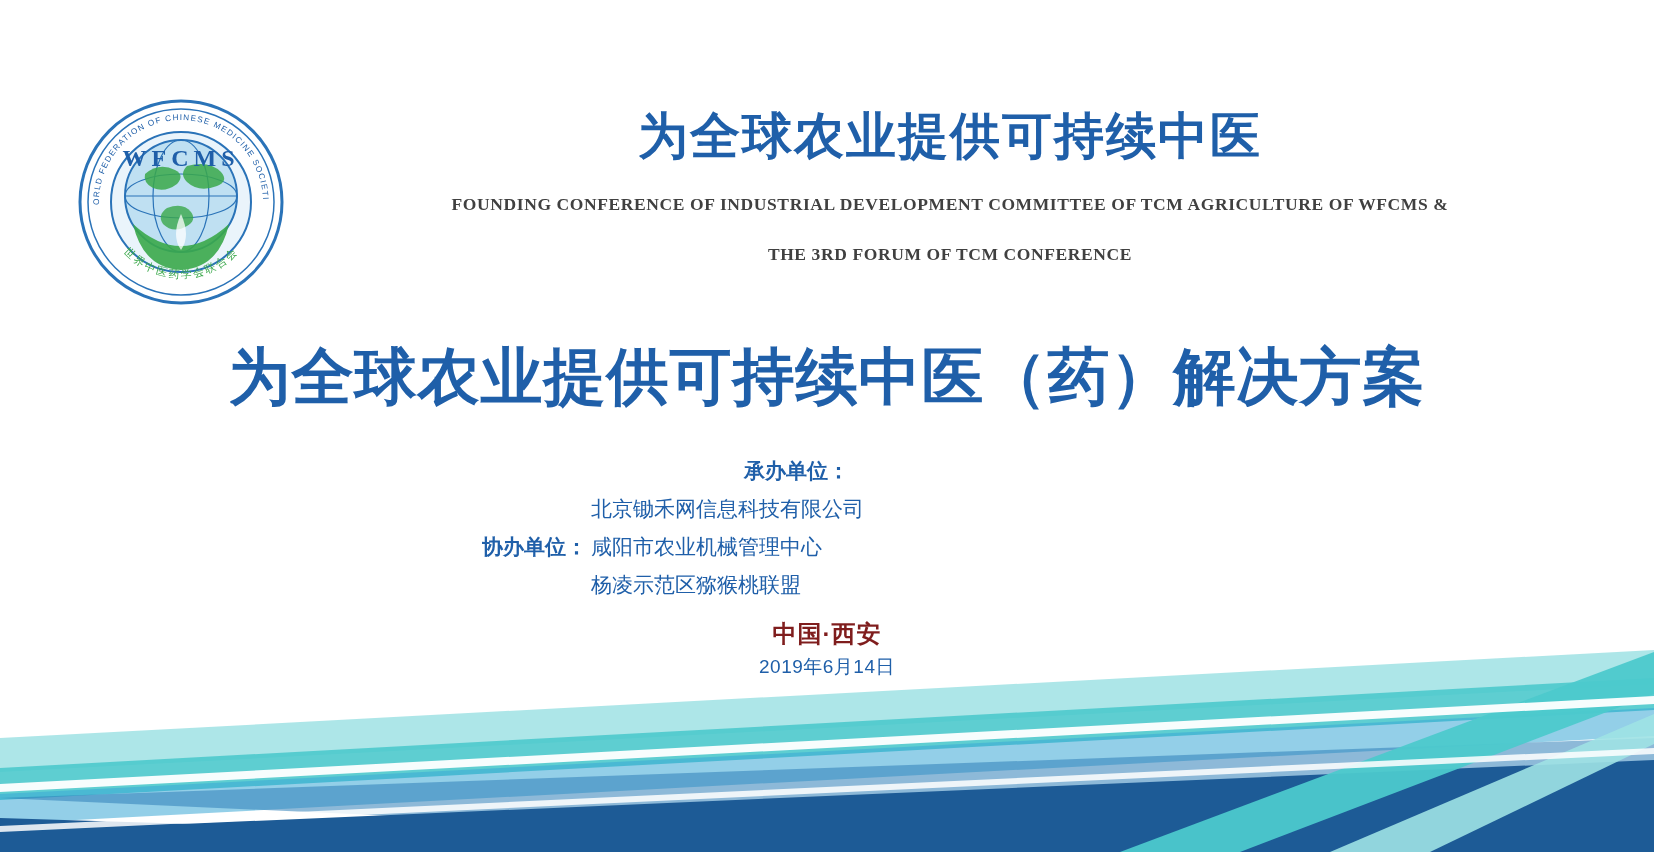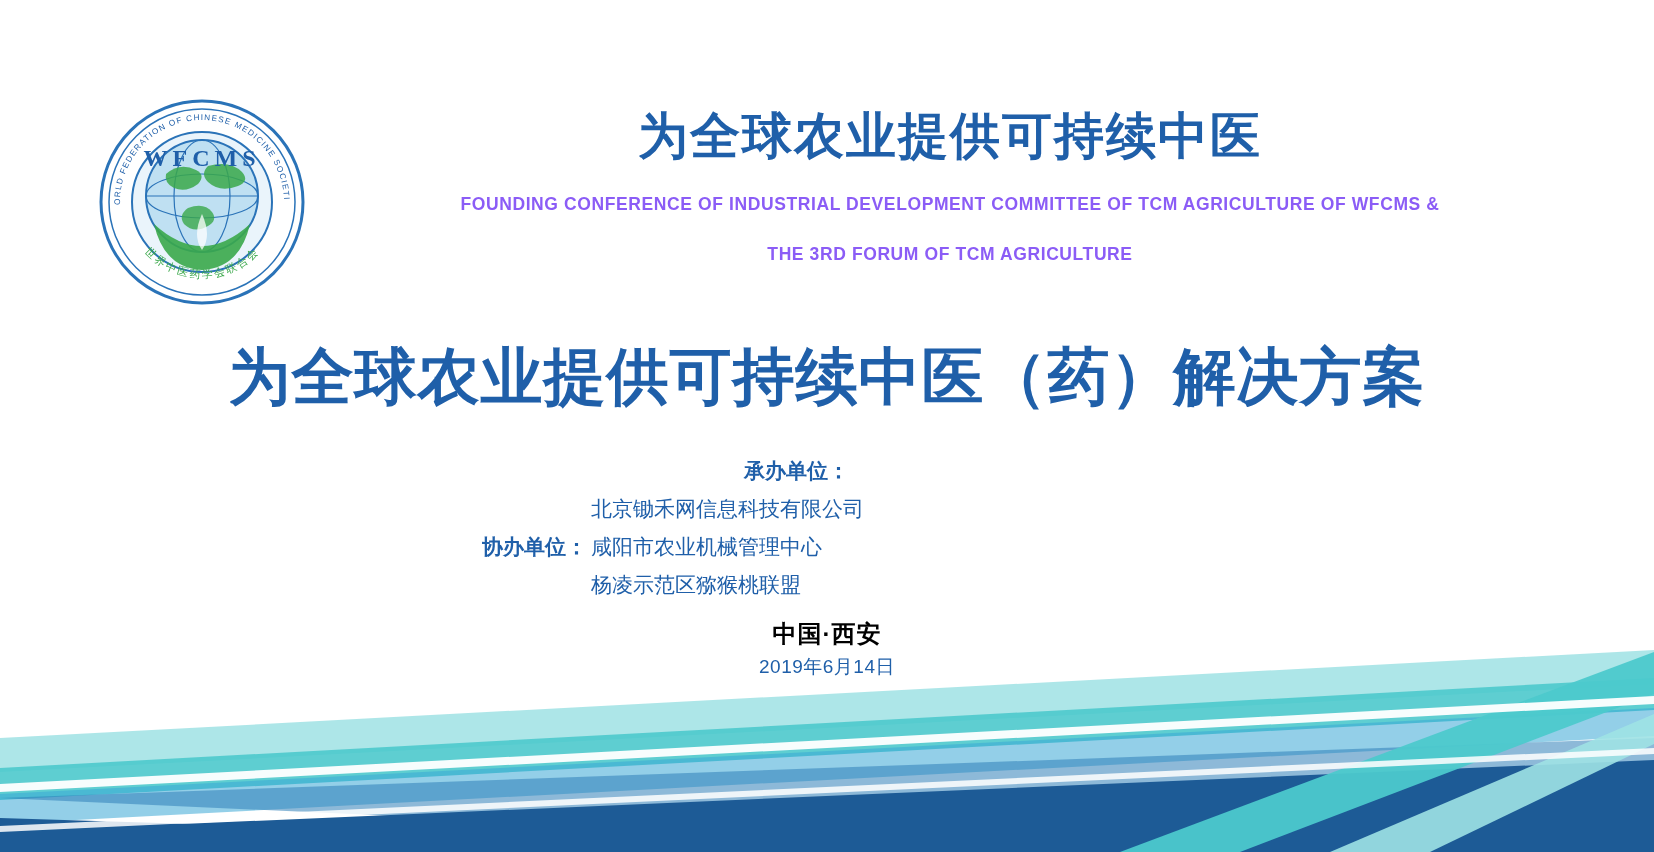--- a/index.html
+++ b/index.html
@@ -24,21 +24,21 @@
     left: 0;
     bottom: 0;
     width: 1654px;
     height: 320px;
     pointer-events: none;
   }
 
   
   .logo-wrap {
     position: absolute;
-    left: 96px;
+    left: 75px;
     top: 96px;
     width: 212px;
     height: 212px;
   }
 
   
   .head-block {
     position: absolute;
     left: 300px;
     top: 104px;
@@ -47,26 +47,27 @@
   }
   .title-cn {
     color: #1f5fa9;
     font-size: 50px;
     font-weight: bold;
     letter-spacing: 2px;
     line-height: 1.28;
     margin: 0;
   }
   .title-en {
-    color: #8b5cf6;
+    color: #404040;
     font-size: 17.5px;
     font-weight: bold;
     letter-spacing: 0.6px;
     line-height: 1.6;
     margin: 22px 0 0 0;
+    font-family: Liberation Serif, serif;
   }
 
   .slogan {
     position: absolute;
     left: 0;
     top: 340px;
     width: 1654px;
     text-align: center;
     color: #1f5fa9;
     font-size: 62px;
@@ -103,21 +104,21 @@
     white-space: nowrap;
   }
 
   
   .place {
     position: absolute;
     left: 0;
     top: 618px;
     width: 1654px;
     text-align: center;
-    color: #000000;
+    color: #7f1d1d;
     font-size: 24px;
     font-weight: bold;
     letter-spacing: 1px;
   }
   .date {
     position: absolute;
     left: 0;
     top: 654px;
     width: 1654px;
     text-align: center;
@@ -179,21 +180,21 @@
       </text>
       <text font-family="'Liberation Sans', sans-serif" font-size="11" fill="#3aa84a" letter-spacing="2">
         <textPath href="#arcBottom" startOffset="50%" text-anchor="middle">世界中医药学会联合会</textPath>
       </text>
     </svg>
   </div>
 
   <div class="head-block">
     <div class="title-cn">为全球农业提供可持续中医</div>
     <div class="title-en">FOUNDING CONFERENCE OF INDUSTRIAL DEVELOPMENT COMMITTEE OF TCM AGRICULTURE OF WFCMS &amp;</div>
-    <div class="title-en">THE 3RD FORUM OF TCM AGRICULTURE</div>
+    <div class="title-en">THE 3RD FORUM OF TCM CONFERENCE</div>
   </div>
 
   <div class="slogan">为全球农业提供可持续中医（药）解决方案</div>
 
   <div class="orgs">
     <div class="org-row">
       <span class="org-label">承办单位：</span>
     </div>
     <div class="org-row">
       <span class="org-label"></span>

